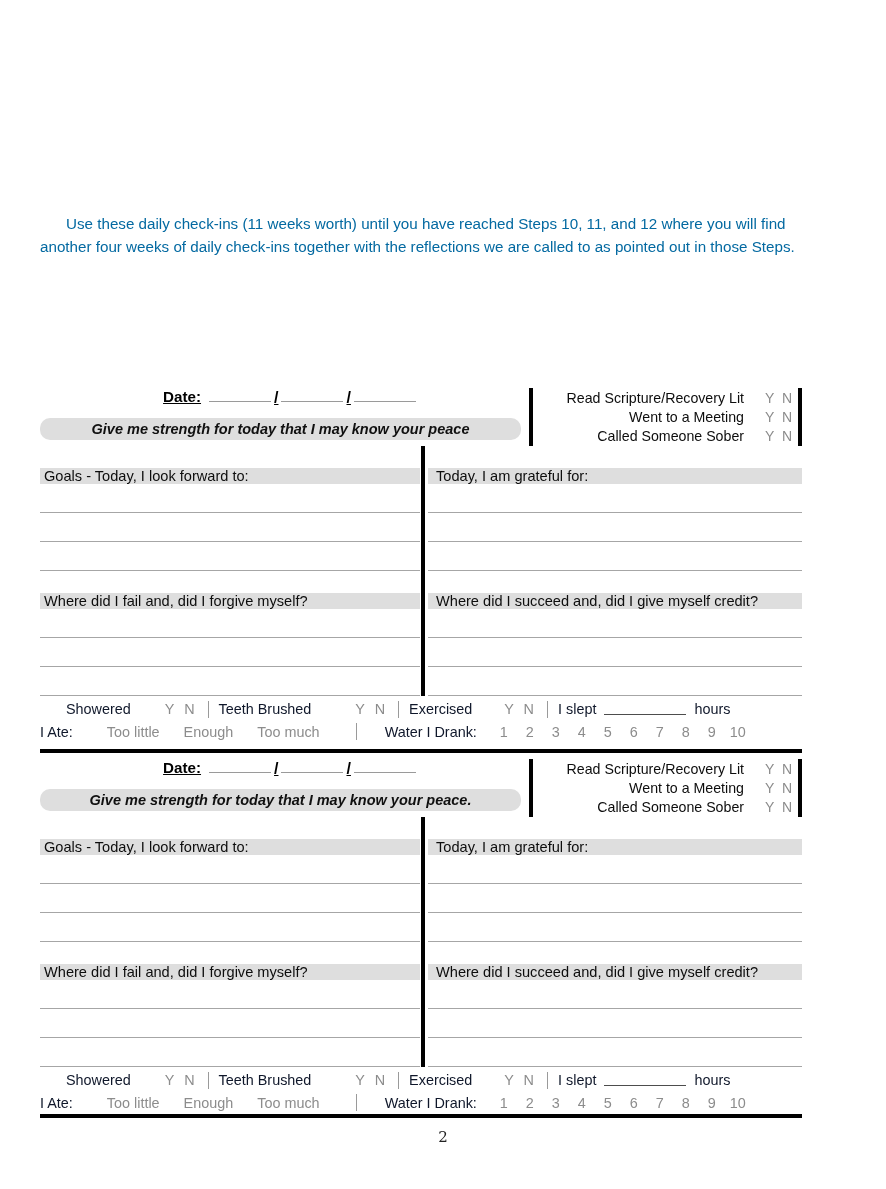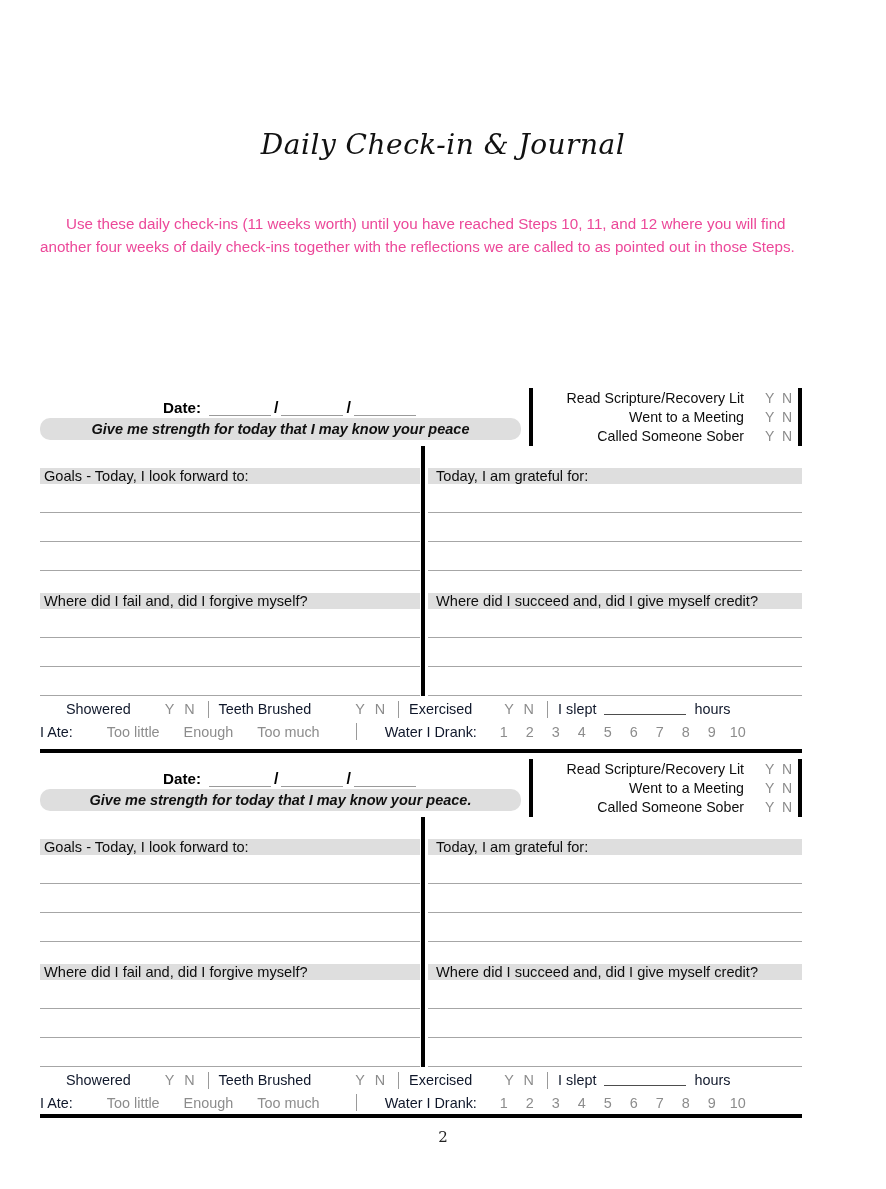--- a/index.html
+++ b/index.html
@@ -40,21 +40,21 @@
   
   .intro {
     position: absolute;
     top: 198px;
     left: 40px;
     width: 762px;
     font-size: 15.2px;
     line-height: 22.5px;
     text-indent: 26px;
     text-align: left;
-    color: #ec4899;
+    color: #0369a1;
   }
 
   
   .checkin-area {
     position: absolute;
     top: 388px;
     left: 40px;
     width: 762px;
   }
 
@@ -77,24 +77,25 @@
     height: 58px;
   }
   .date-side {
     width: 481px;
     flex: 0 0 481px;
     position: relative;
   }
   .date-line {
     height: 28px;
     display: flex;
-    align-items: flex-end;
+    align-items: flex-start;
     justify-content: center;
     padding-left: 18px;
     box-sizing: border-box;
+    text-decoration: underline;
   }
   .date-label {
     font-weight: bold;
     font-size: 15.2px;
     margin-right: 8px;
   }
   .blank {
     display: inline-block;
     border-bottom: 1px solid #9a9a9a;
     height: 13px;
@@ -282,21 +283,20 @@
     font-family: "DejaVu Serif", serif;
     font-size: 15px;
     color: #222222;
   }
 </style>
 </head>
 <body>
 
 <div class="page">
 
-  <div class="doc-title">Daily Check-in &amp; Journal</div>
 
   <p class="intro">Use these daily check-ins (11 weeks worth) until you have reached Steps 10, 11, and 12 where you will find another four weeks of daily check-ins together with the reflections we are called to as pointed out in those Steps.</p>
 
   <div class="checkin-area">
 
     <div class="checkin-block">
 
       <div class="header-zone">
         <div class="date-side">
           <div class="date-line">

